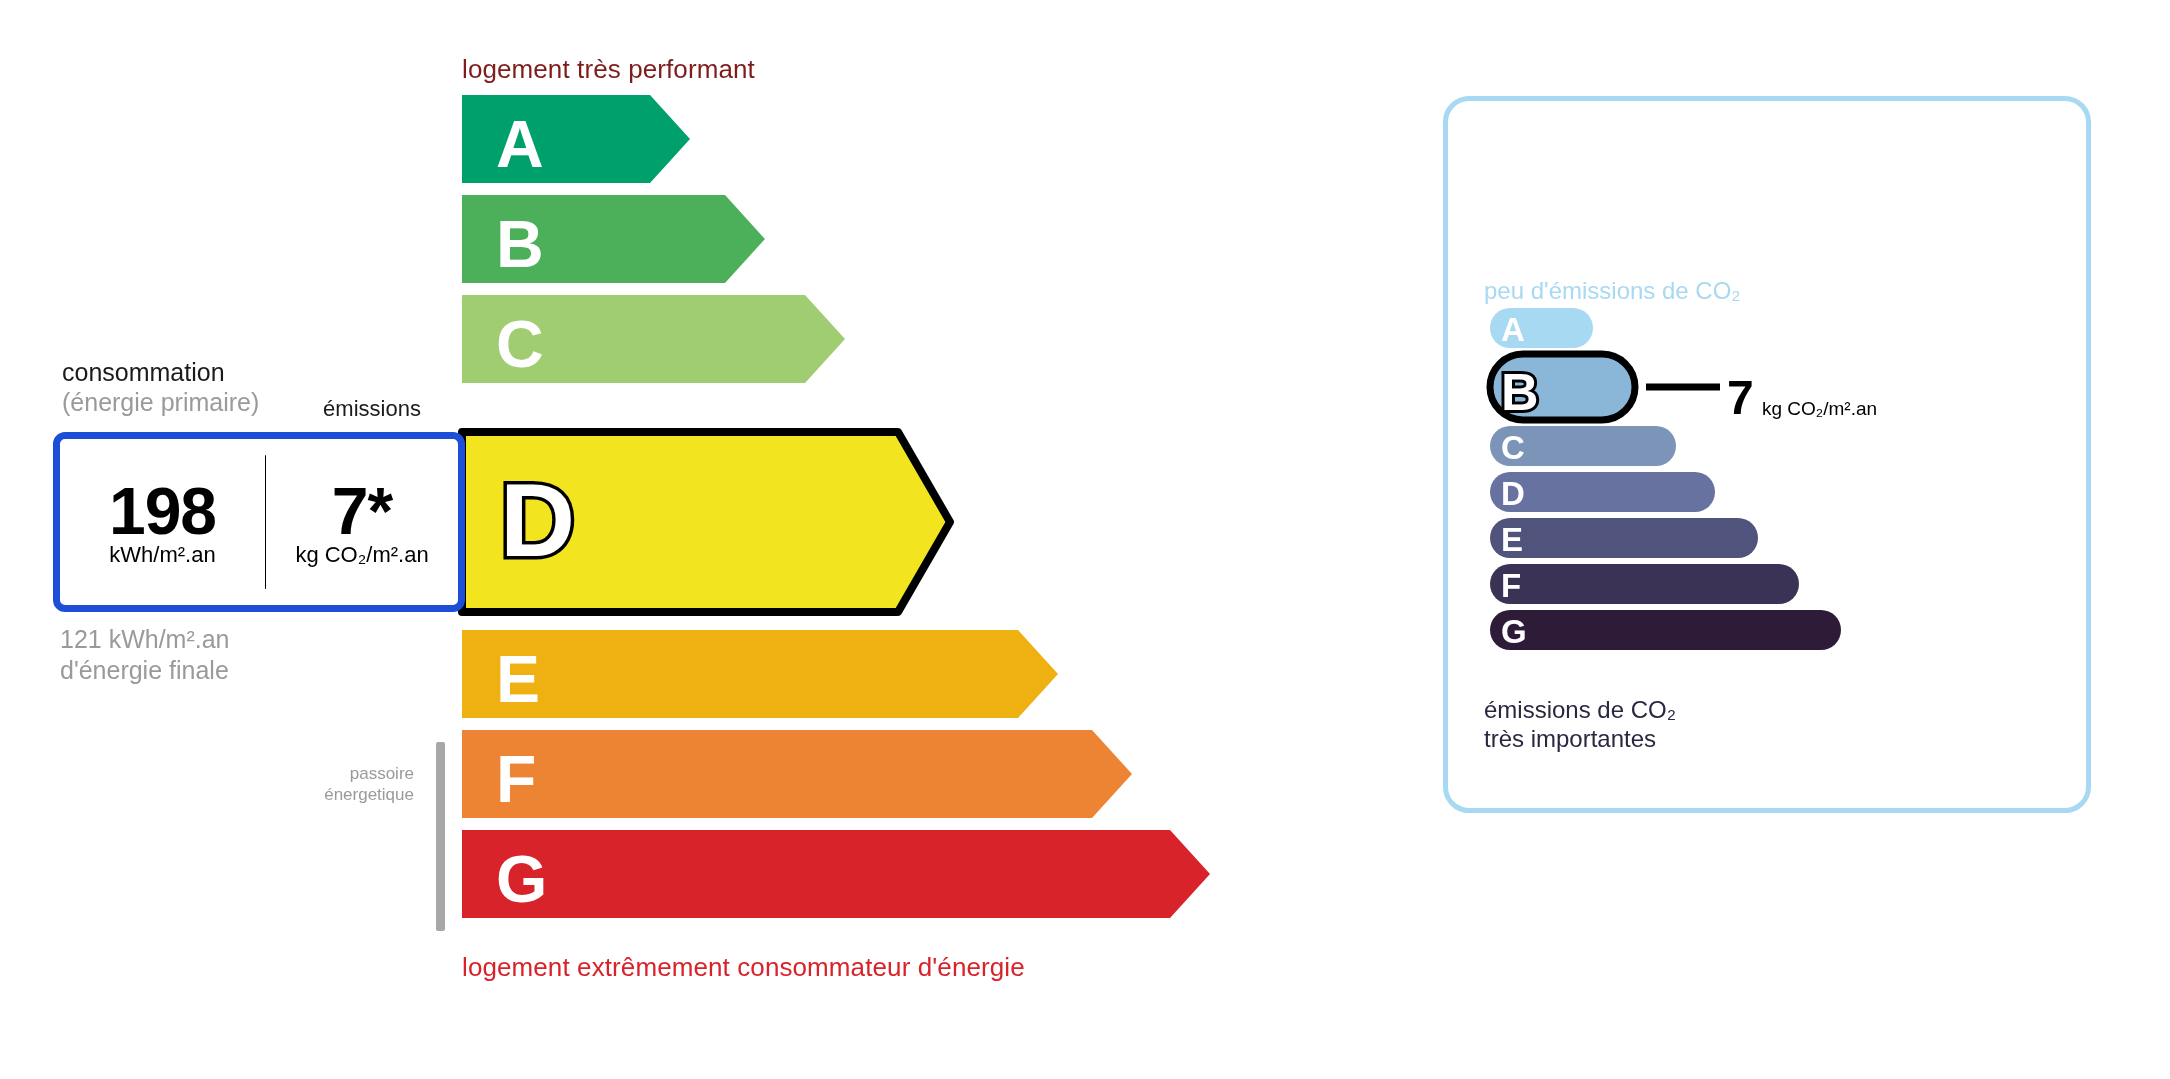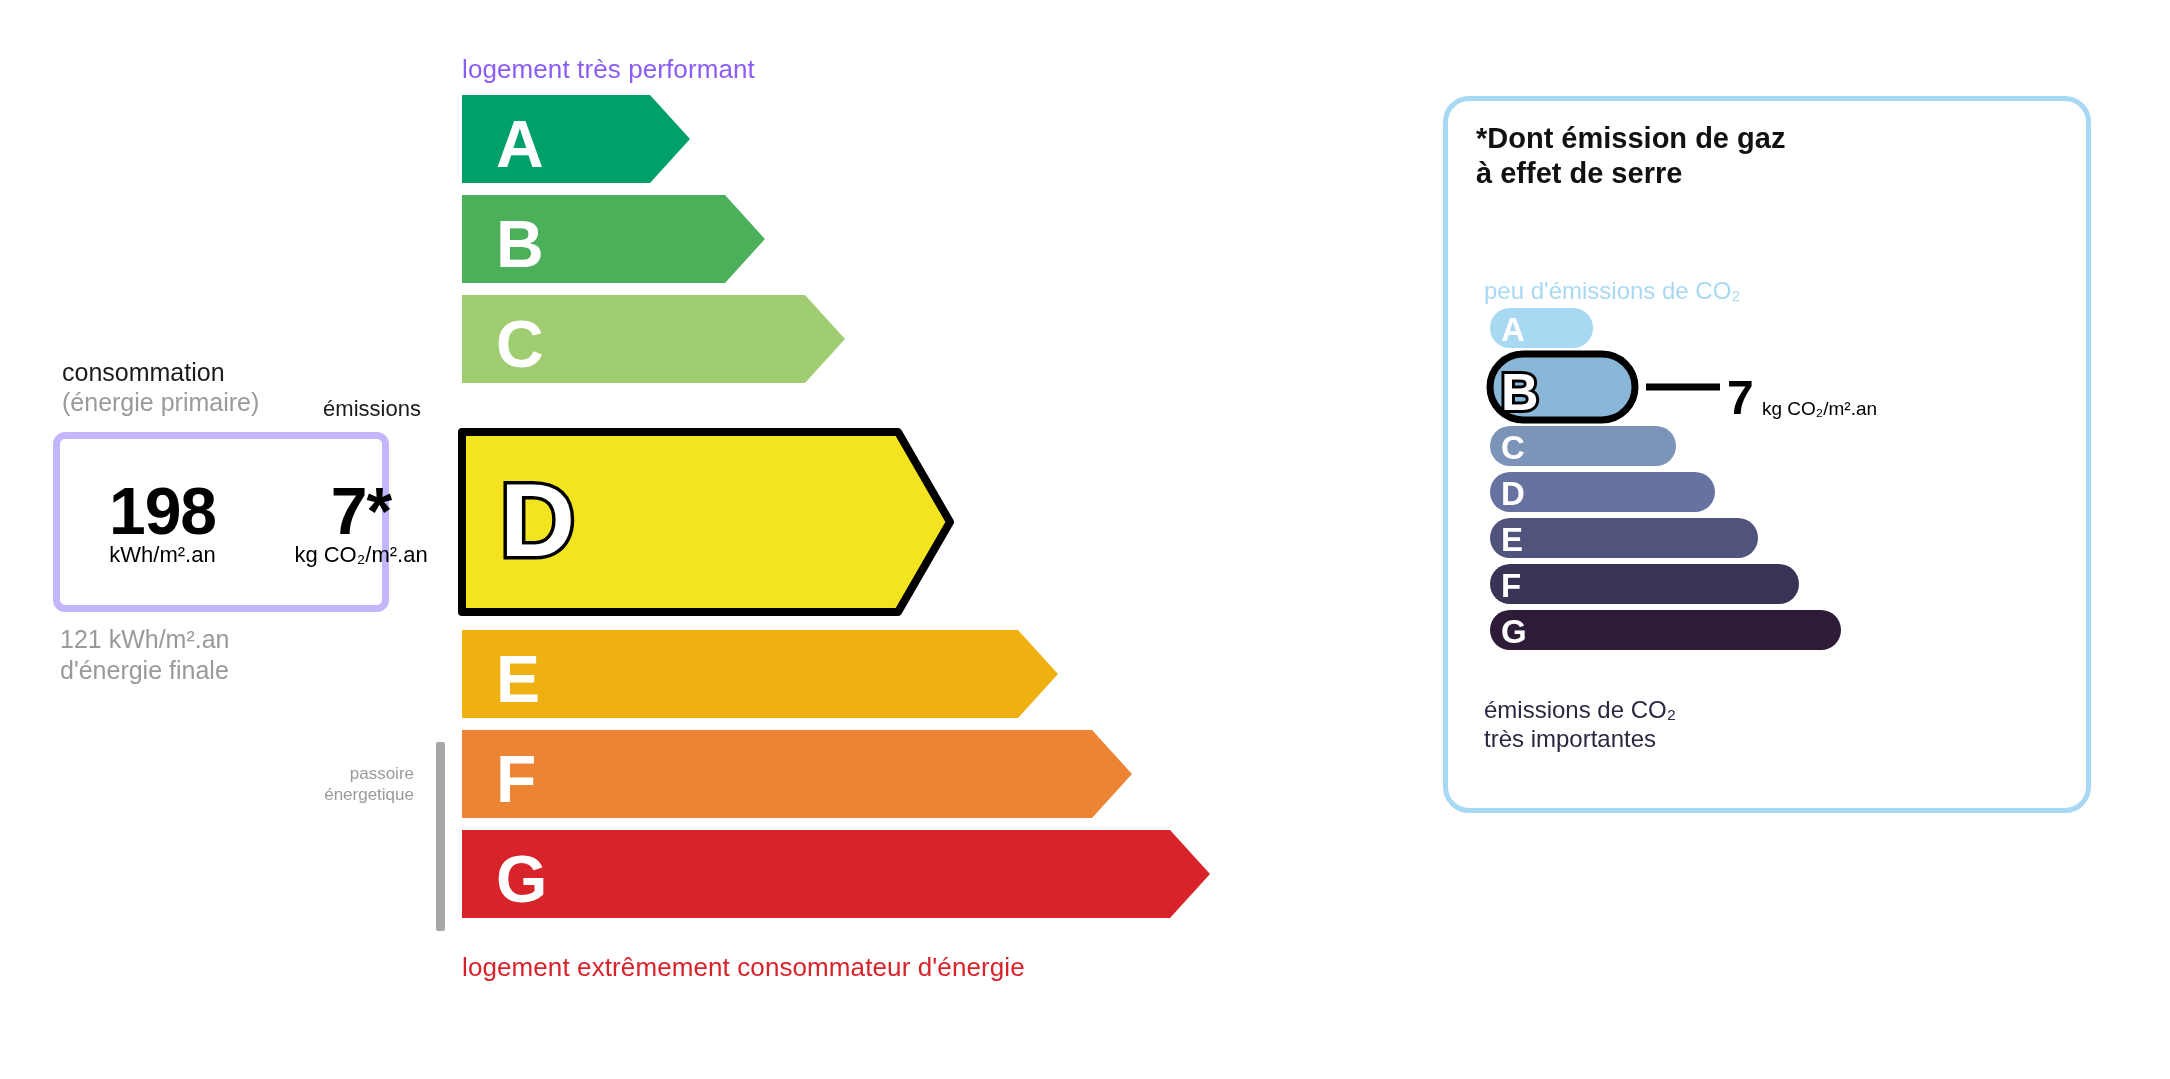--- a/index.html
+++ b/index.html
@@ -9,42 +9,42 @@
     font-family:"Liberation Sans",sans-serif;
     position:relative;overflow:hidden;
   }
   .stage{position:absolute;left:0;top:0;width:2170px;height:1079px;}
 
   
   #energy-svg{position:absolute;left:0;top:0;}
 
   .lbl-top{
     position:absolute;left:462px;top:54px;
-    font-size:26px;color:#8b5cf6;white-space:nowrap;letter-spacing:0.1px;
+    font-size:26px;color:#7f1d1d;white-space:nowrap;letter-spacing:0.1px;
   }
   .lbl-bottom{
     position:absolute;left:462px;top:952px;
     font-size:26px;color:#d8232a;white-space:nowrap;letter-spacing:0.1px;text-align:center;
   }
 
   
   .hdr-conso{
     position:absolute;left:62px;top:358px;width:232px;
     text-align:left;font-size:25px;color:#1b1b1b;line-height:1.18;
   }
   .hdr-conso .sub{color:#9a9a9a;display:block;}
   .hdr-emis{
     position:absolute;left:297px;top:388px;width:150px;
     text-align:center;font-size:22px;color:#1b1b1b;margin-top:8px;
   }
 
   
   #value-box{
-    position:absolute;left:53px;top:432px;width:336px;height:180px;
-    border:7px solid #c4b5fd;border-radius:12px;background:#fff;
+    position:absolute;left:53px;top:432px;width:412px;height:180px;
+    border:7px solid #1d4ed8;border-radius:12px;background:#fff;
     box-sizing:border-box;z-index:5;display:flex;
   }
   #value-box .cell{
     flex:0 0 auto;display:flex;flex-direction:column;
     align-items:center;justify-content:center;
   }
   #value-box .cell.conso{width:205px;}
   #value-box .cell.emis{width:192px;}
   #value-box .divider{
     width:6px;background:#000;margin:16px 0;border-radius:1px;
@@ -150,24 +150,20 @@
   </div>
 
   <div class="passoire">
     <div>passoire</div>
     <div>énergetique</div>
   </div>
   <div id="passoire-bar"></div>
 
   <div id="co2-panel"></div>
 
-  <div class="co2-title">
-    <div>*Dont émission de gaz</div>
-    <div>à effet de serre</div>
-  </div>
 
   <div class="co2-top-note">peu d'émissions de CO₂</div>
 
   <svg id="co2-svg" width="700" height="760">
 
     <rect x="47" y="212" width="103" height="40" rx="20" fill="#a8d9f2"></rect>
     <text x="58" y="245" font-family="Liberation Sans, sans-serif" font-size="33" font-weight="700" fill="#ffffff">A</text>
 
     <rect x="47" y="258" width="145" height="66" rx="33" fill="#8ab6d8" stroke="#000000" stroke-width="7"></rect>
     <text x="58" y="314" font-family="Liberation Sans, sans-serif" font-size="52" font-weight="700" fill="#ffffff" stroke="#000000" stroke-width="6" paint-order="stroke">B</text>

